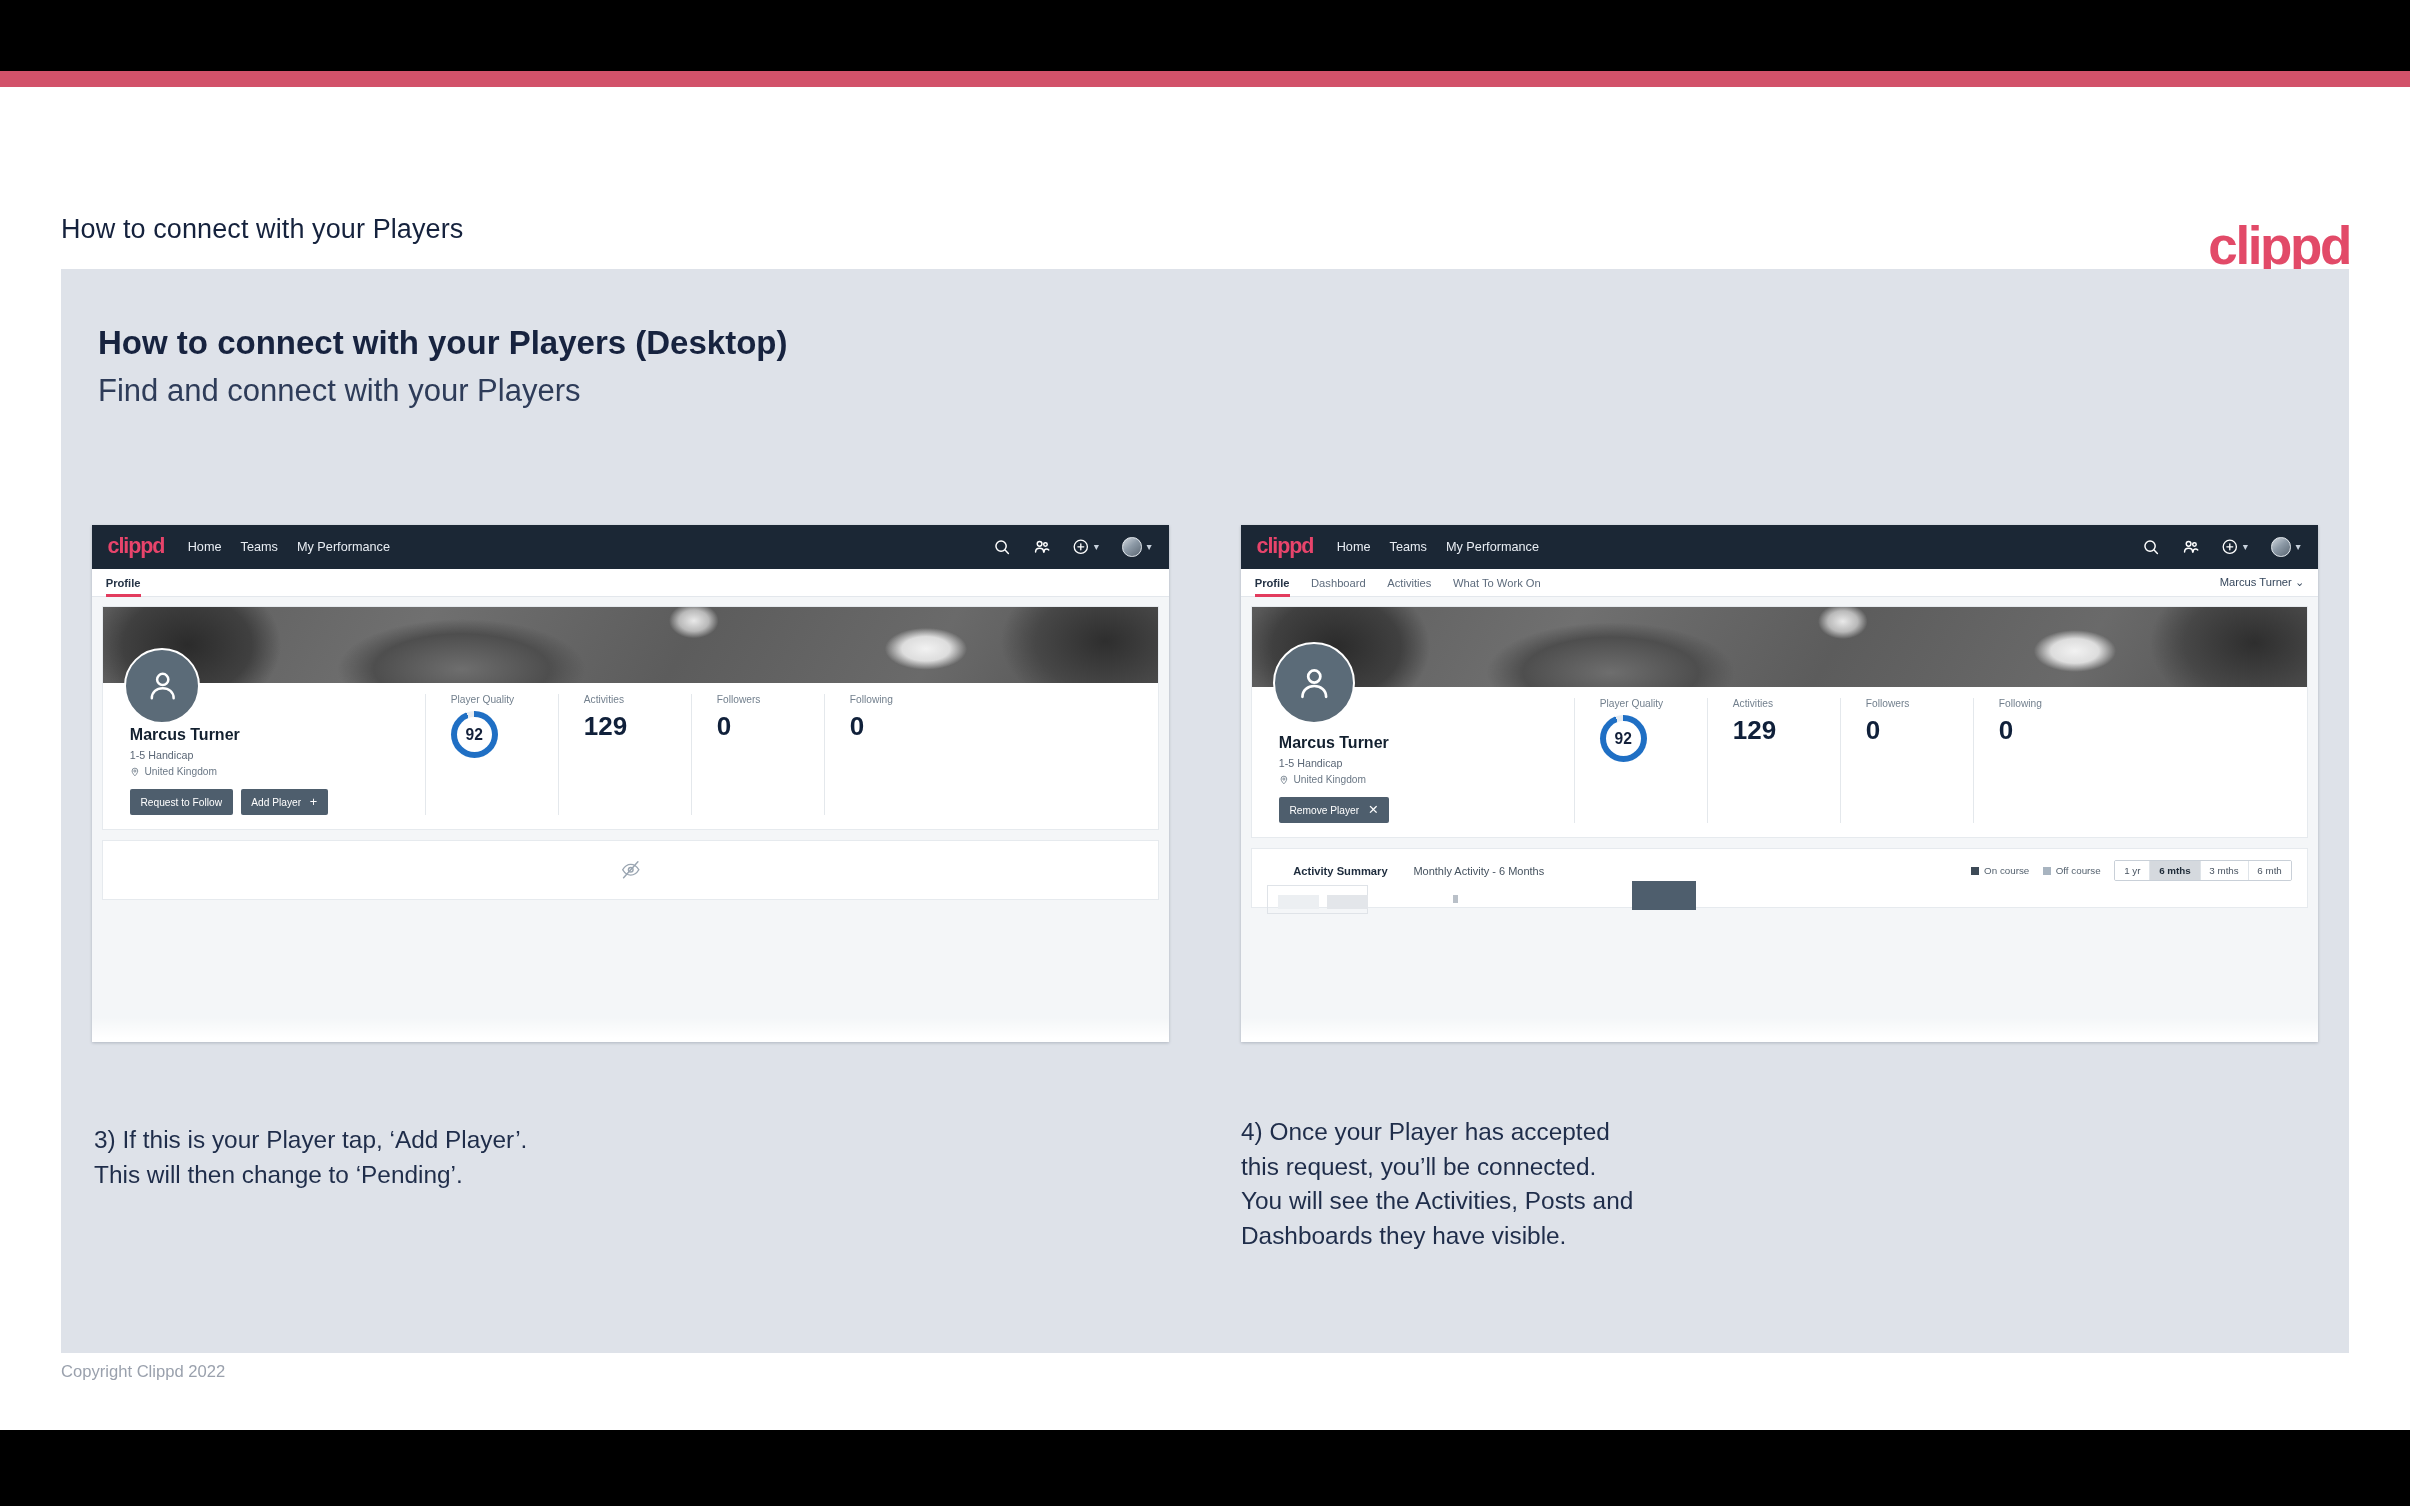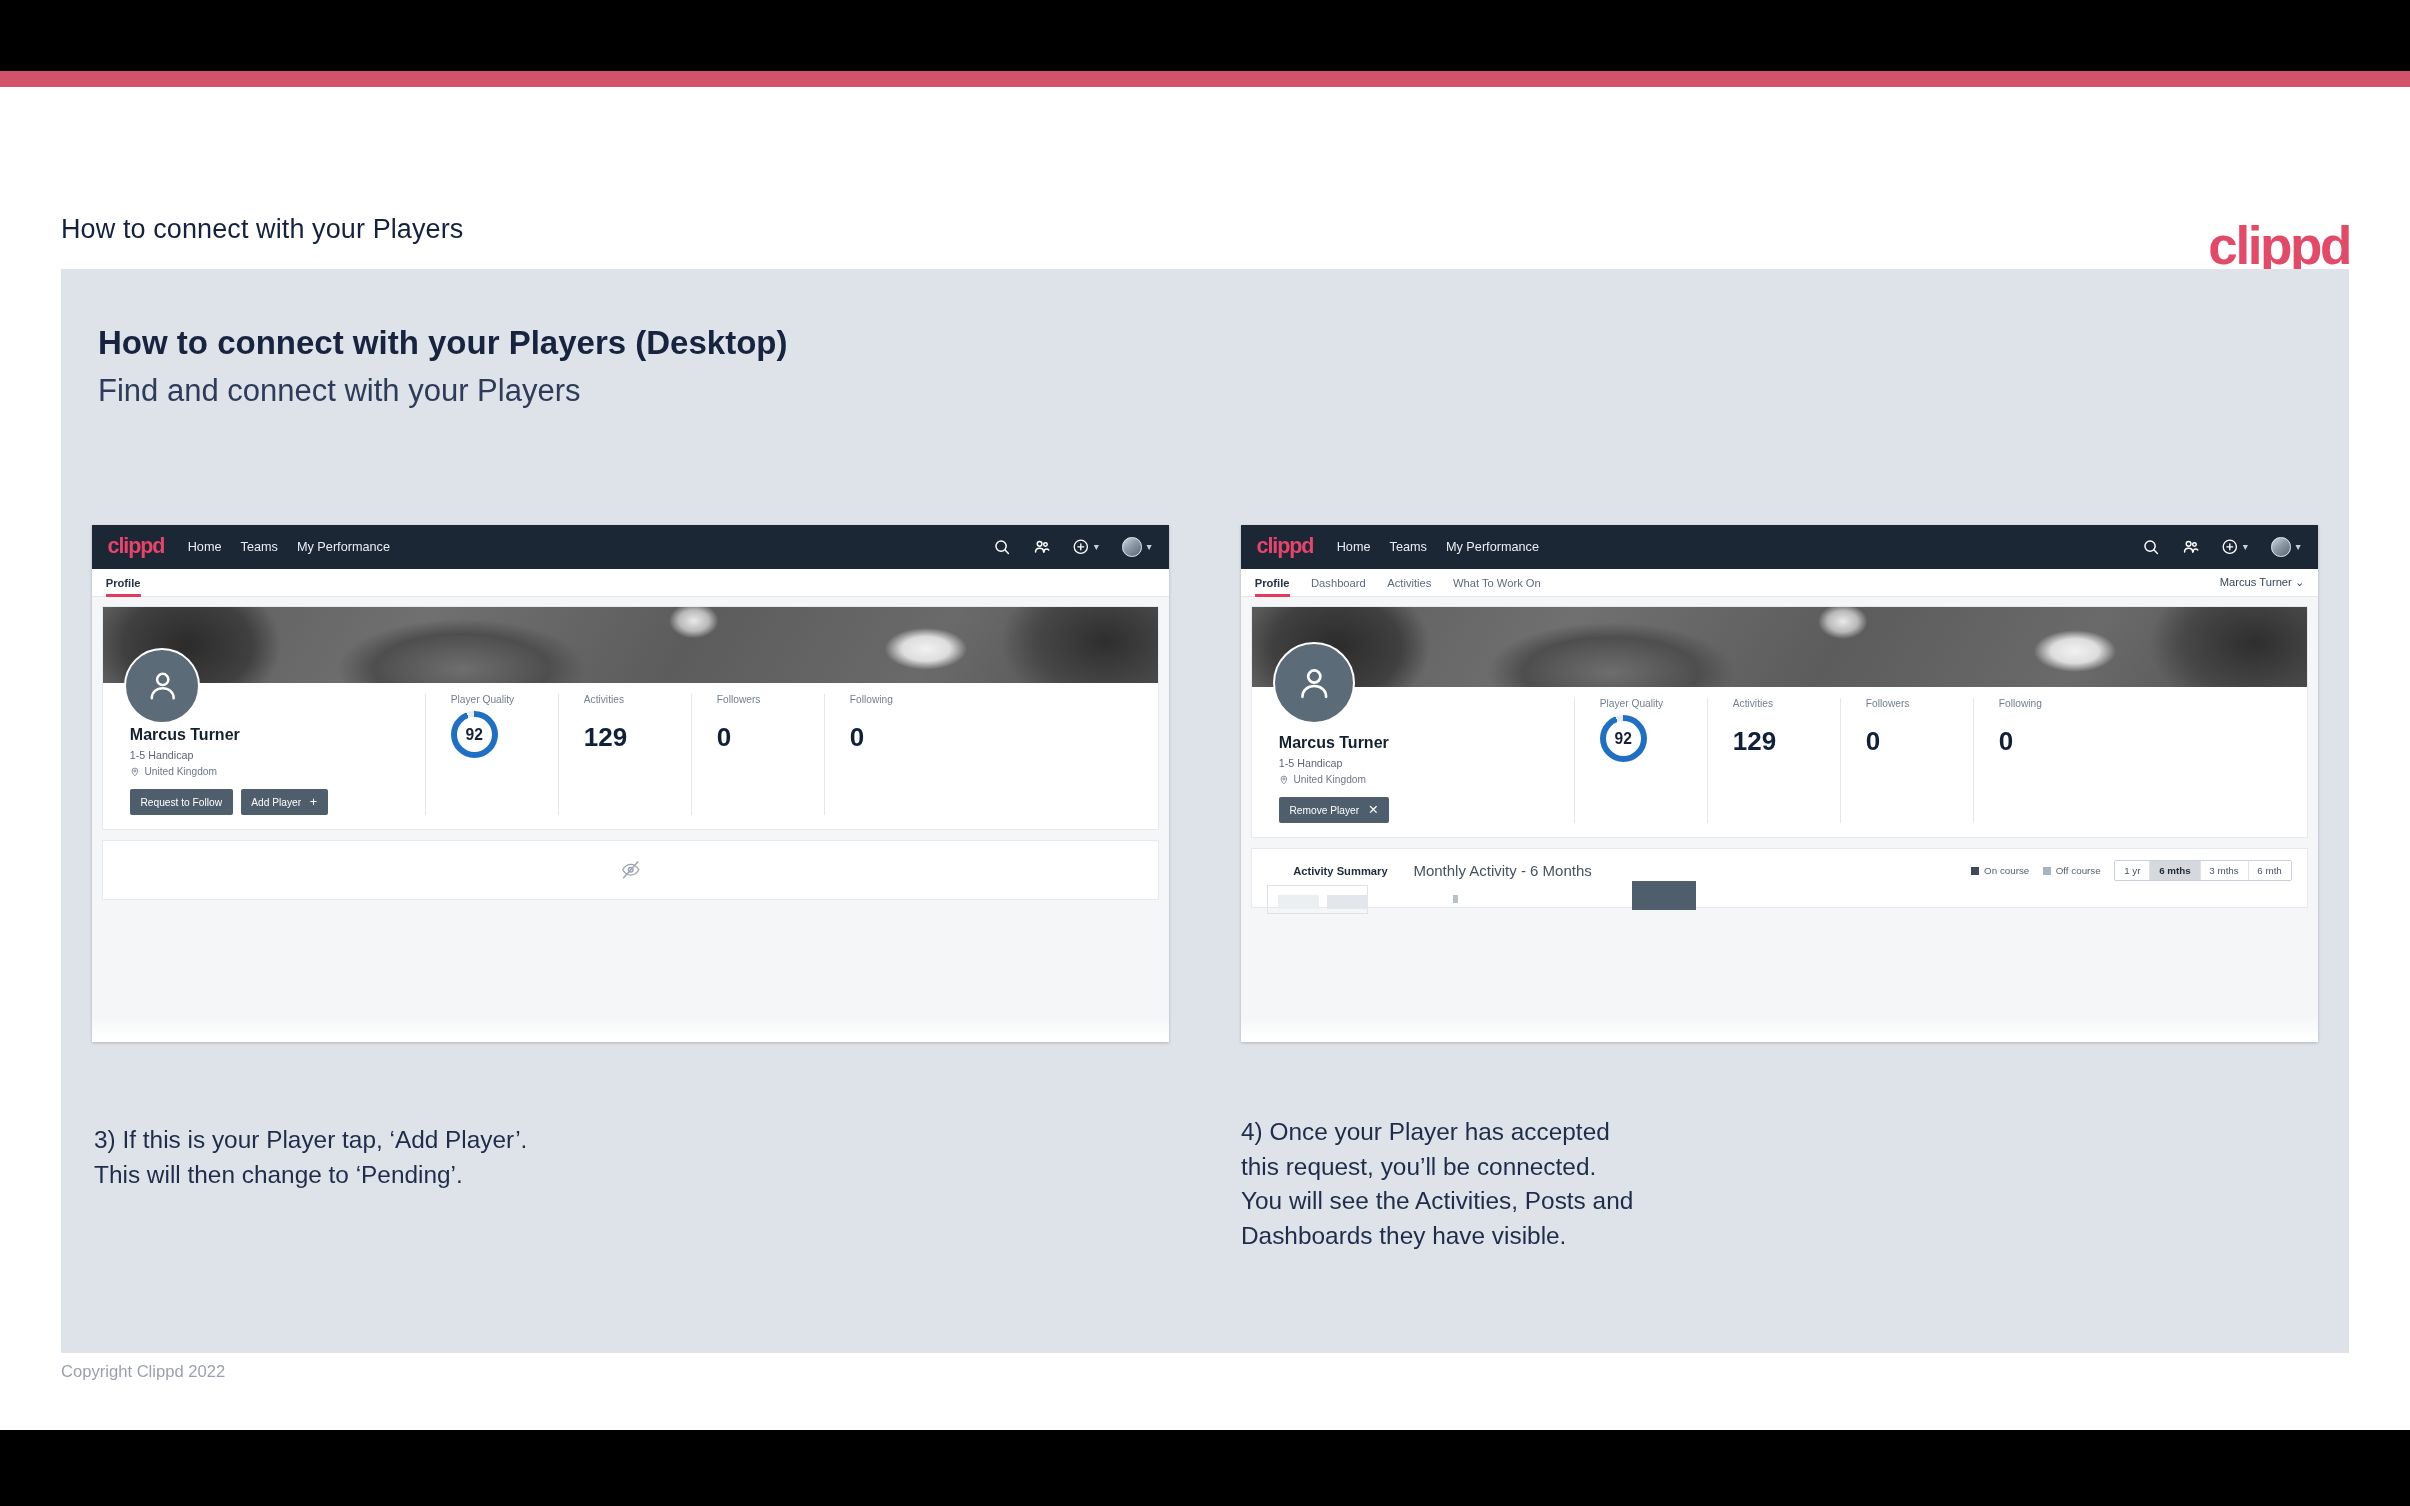--- a/index.html
+++ b/index.html
@@ -121,21 +121,21 @@
   .btn {
     background:#4e5e6d; color:#fff; font-size:10.2px;
     padding:6.8px 10.7px; border-radius:2px;
     display:inline-flex; align-items:center; gap:8.8px; white-space:nowrap;
   }
   .btn .glyph { font-size:12.7px; line-height:1; }
 
   .stats { flex:1; display:flex; padding-top:11.7px; }
   .stat { padding:0 0 0 25px; border-left:1px solid #e4e8ec; min-width:133px; }
   .stat-label { font-size:10.2px; color:#73808e; }
-  .stat-val { font-size:26px; font-weight:700; color:#10203a; margin-top:18px; line-height:1.1; }
+  .stat-val { font-size:26px; font-weight:700; color:#10203a; margin-top:7px; line-height:1.1; }
   .pq-ring {
     margin-top:5.9px; width:47px; height:47px; border-radius:50%;
     background: conic-gradient(#1f6fc4 0deg 340deg, #e7ecf1 340deg 360deg);
     display:flex; align-items:center; justify-content:center;
   }
   .pq-ring i {
     width:35px; height:35px; border-radius:50%; background:#fff;
     display:flex; align-items:center; justify-content:center;
     font-style:normal; font-size:15.6px; font-weight:700; color:#13203a;
   }
@@ -144,21 +144,21 @@
   .blank-card {
     background:#fff; margin:9.8px 9.8px 0 9.8px; border:1px solid #e6eaee;
     height:60px; display:flex; align-items:center; justify-content:center;
   }
   .blank-card svg { width:21.5px; height:21.5px; color:#9aa5b1; }
 
   
   .act-card { background:#fff; margin:9.8px 9.8px 0 9.8px; border:1px solid #e6eaee; height:60px;text-align:center; }
   .act-head { display:flex; align-items:center; padding:11.7px 15.6px 0 15.6px; }
   .act-title { font-size:11.2px; font-weight:700; color:#1d2b3c; width:146px; }
-  .act-sub { font-size:15px; color:#45525f; }
+  .act-sub { font-size:11px; color:#45525f; }
   .act-legend { margin-left:auto; display:flex; align-items:center; gap:13.7px; margin-right:13.7px; }
   .lg { display:flex; align-items:center; gap:4.9px; font-size:9.8px; color:#55626f; }
   .sw { width:7.8px; height:7.8px; display:inline-block; }
   .seg { display:flex; border:1px solid #c9d0d8; border-radius:2px; overflow:hidden; }
   .seg span { font-size:9.8px; color:#4a5562; padding:3.9px 8.8px; border-right:1px solid #dfe4e9; background:#fff; }
   .seg span:last-child { border-right:0; }
   .seg span.on { background:#d5d9de; color:#1f2b38; font-weight:700; }
   .act-body { position:relative; height:19.5px; margin-top:5.9px; }
   .mini-box { position:absolute; left:15.6px; top:-2px; width:101px; height:29px; border:1px solid #dfe3e8; }
   .mini-box i { position:absolute; top:8.8px; height:13.7px; background:#eceff2; display:block; }

